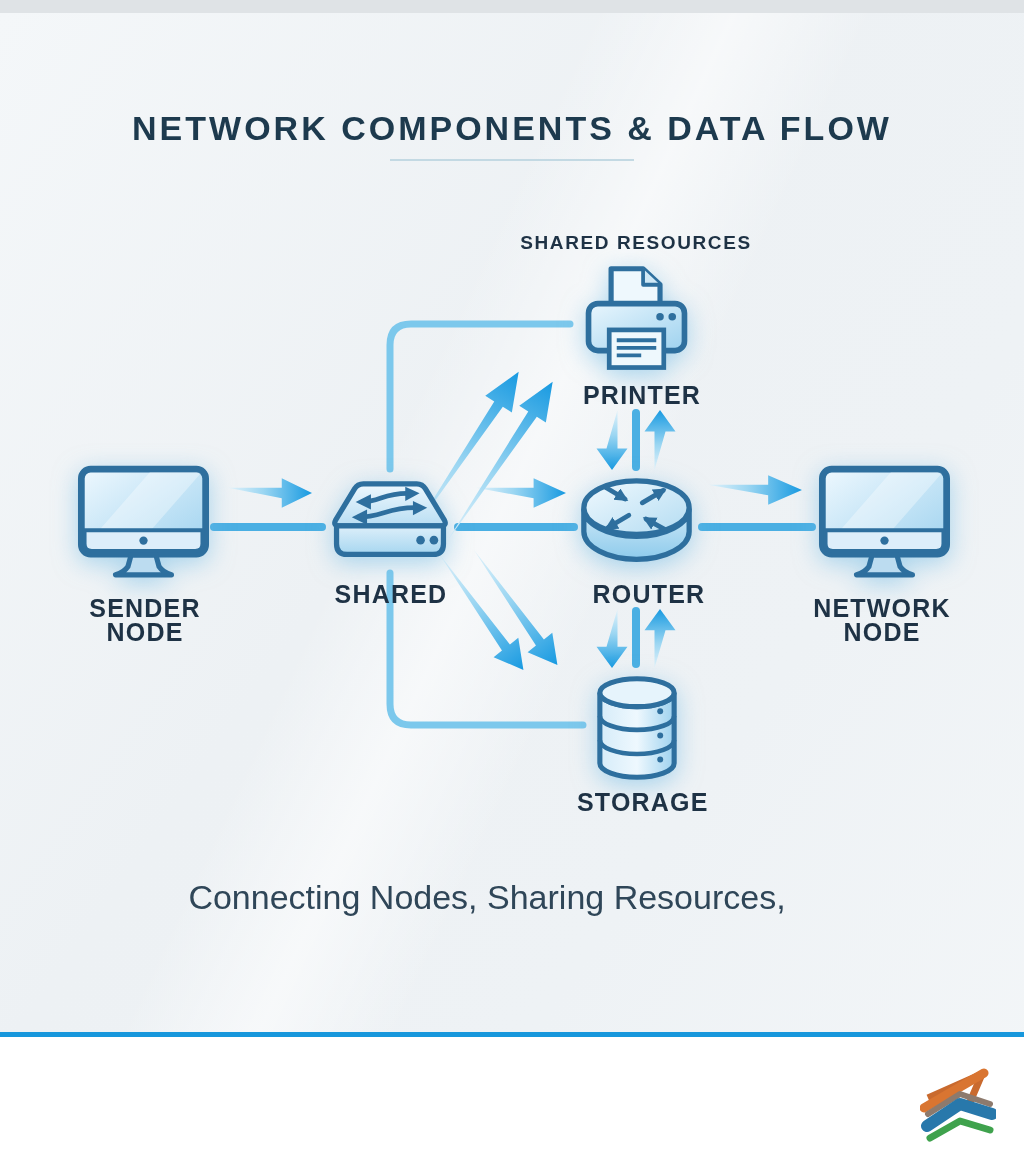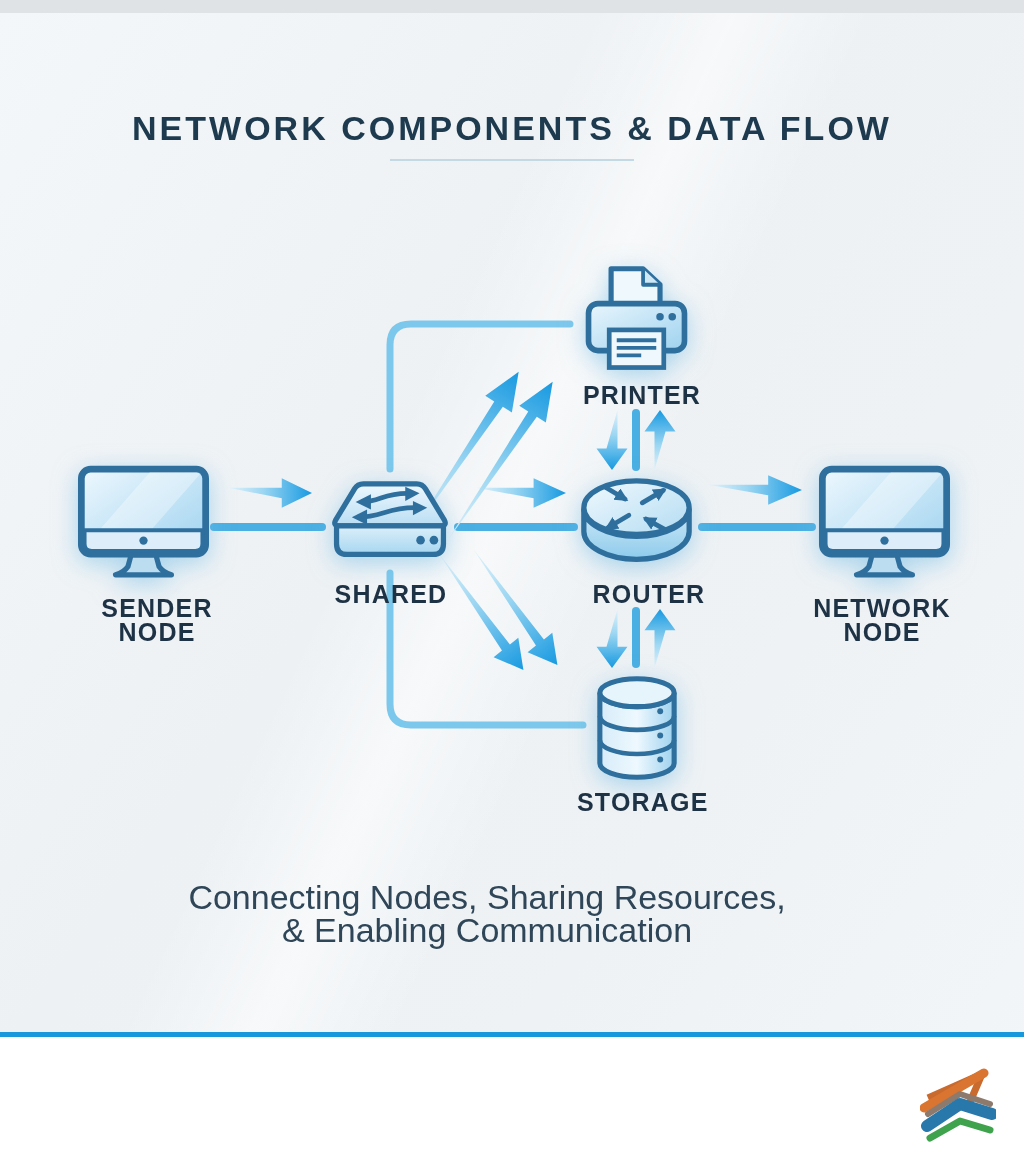--- a/index.html
+++ b/index.html
@@ -40,20 +40,21 @@
   .footer-logo{position:absolute;left:920px;top:1051px;}
 </style>
 </head>
 <body>
 
 <div class="canvas">
 
   <div class="title">NETWORK COMPONENTS &amp; DATA FLOW</div>
   <div class="title-underline"></div>
 
+  <div class="shared-label">SHARED RESOURCES</div>
 
   <svg class="overlay" width="1024" height="1154" viewBox="0 0 1024 1154">
     <defs>
       <linearGradient id="agrad" x1="0" y1="0" x2="1" y2="0">
         <stop offset="0" stop-color="#e3f3fb"></stop>
         <stop offset="0.42" stop-color="#9bd6f2"></stop>
         <stop offset="1" stop-color="#189ae1"></stop>
       </linearGradient>
       <path id="arrS" d="M0,-5.5 L64,-5.5 L64,-15.5 L100,0 L64,15.5 L64,5.5 Z" fill="url(#agrad)"></path>
       <path id="arrL" d="M0,-4.5 L80,-4.5 L80,-14 L100,0 L80,14 L80,4.5 Z" fill="url(#agrad)"></path>
@@ -207,35 +208,34 @@
       <ellipse cx="46" cy="18" rx="40" ry="15" fill="#e6f4fc" stroke="#2e6f9e" stroke-width="5.5"></ellipse>
       <path d="M6,43 A40,15 0 0 0 86,43" fill="none" stroke="#2e6f9e" stroke-width="5"></path>
       <path d="M6,69 A40,15 0 0 0 86,69" fill="none" stroke="#2e6f9e" stroke-width="5"></path>
       <circle cx="71" cy="38" r="3.2" fill="#2e6f9e"></circle>
       <circle cx="71" cy="64" r="3.2" fill="#2e6f9e"></circle>
       <circle cx="71" cy="90" r="3.2" fill="#2e6f9e"></circle>
     </svg>
   </div>
 
   <div class="node-label" style="left:583px;top:370px;width:110px;">PRINTER</div>
-  <div class="node-label" style="left:77px;top:583px;width:160px;">
+  <div class="node-label" style="left:65px;top:583px;width:160px;">
     <span>SENDER</span><br>
     <span>NODE</span>
   </div>
   <div class="node-label" style="left:331px;top:569px;width:120px;">SHARED</div>
   <div class="node-label" style="left:589px;top:569px;width:120px;">ROUTER</div>
   <div class="node-label" style="left:802px;top:583px;width:160px;">
     <span>NETWORK</span><br>
     <span>NODE</span>
   </div>
   <div class="node-label" style="left:577px;top:777px;width:120px;">STORAGE</div>
 
   <div class="tagline">
     <span>Connecting Nodes, Sharing Resources,</span><br>
-    <span>&amp; Enabling Communication</span>
   </div>
 
   <div class="separator"></div>
   <div class="footer">
     
   </div>
   <div class="footer-logo">
     <svg width="76" height="80" viewBox="0 0 76 80">
       <path d="M8,34 L62,10 L50,38" fill="none" stroke="#c96a2e" stroke-width="7" stroke-linejoin="round"></path>
       <path d="M4,44 L64,9" stroke="#d97531" stroke-width="9" stroke-linecap="round"></path>

